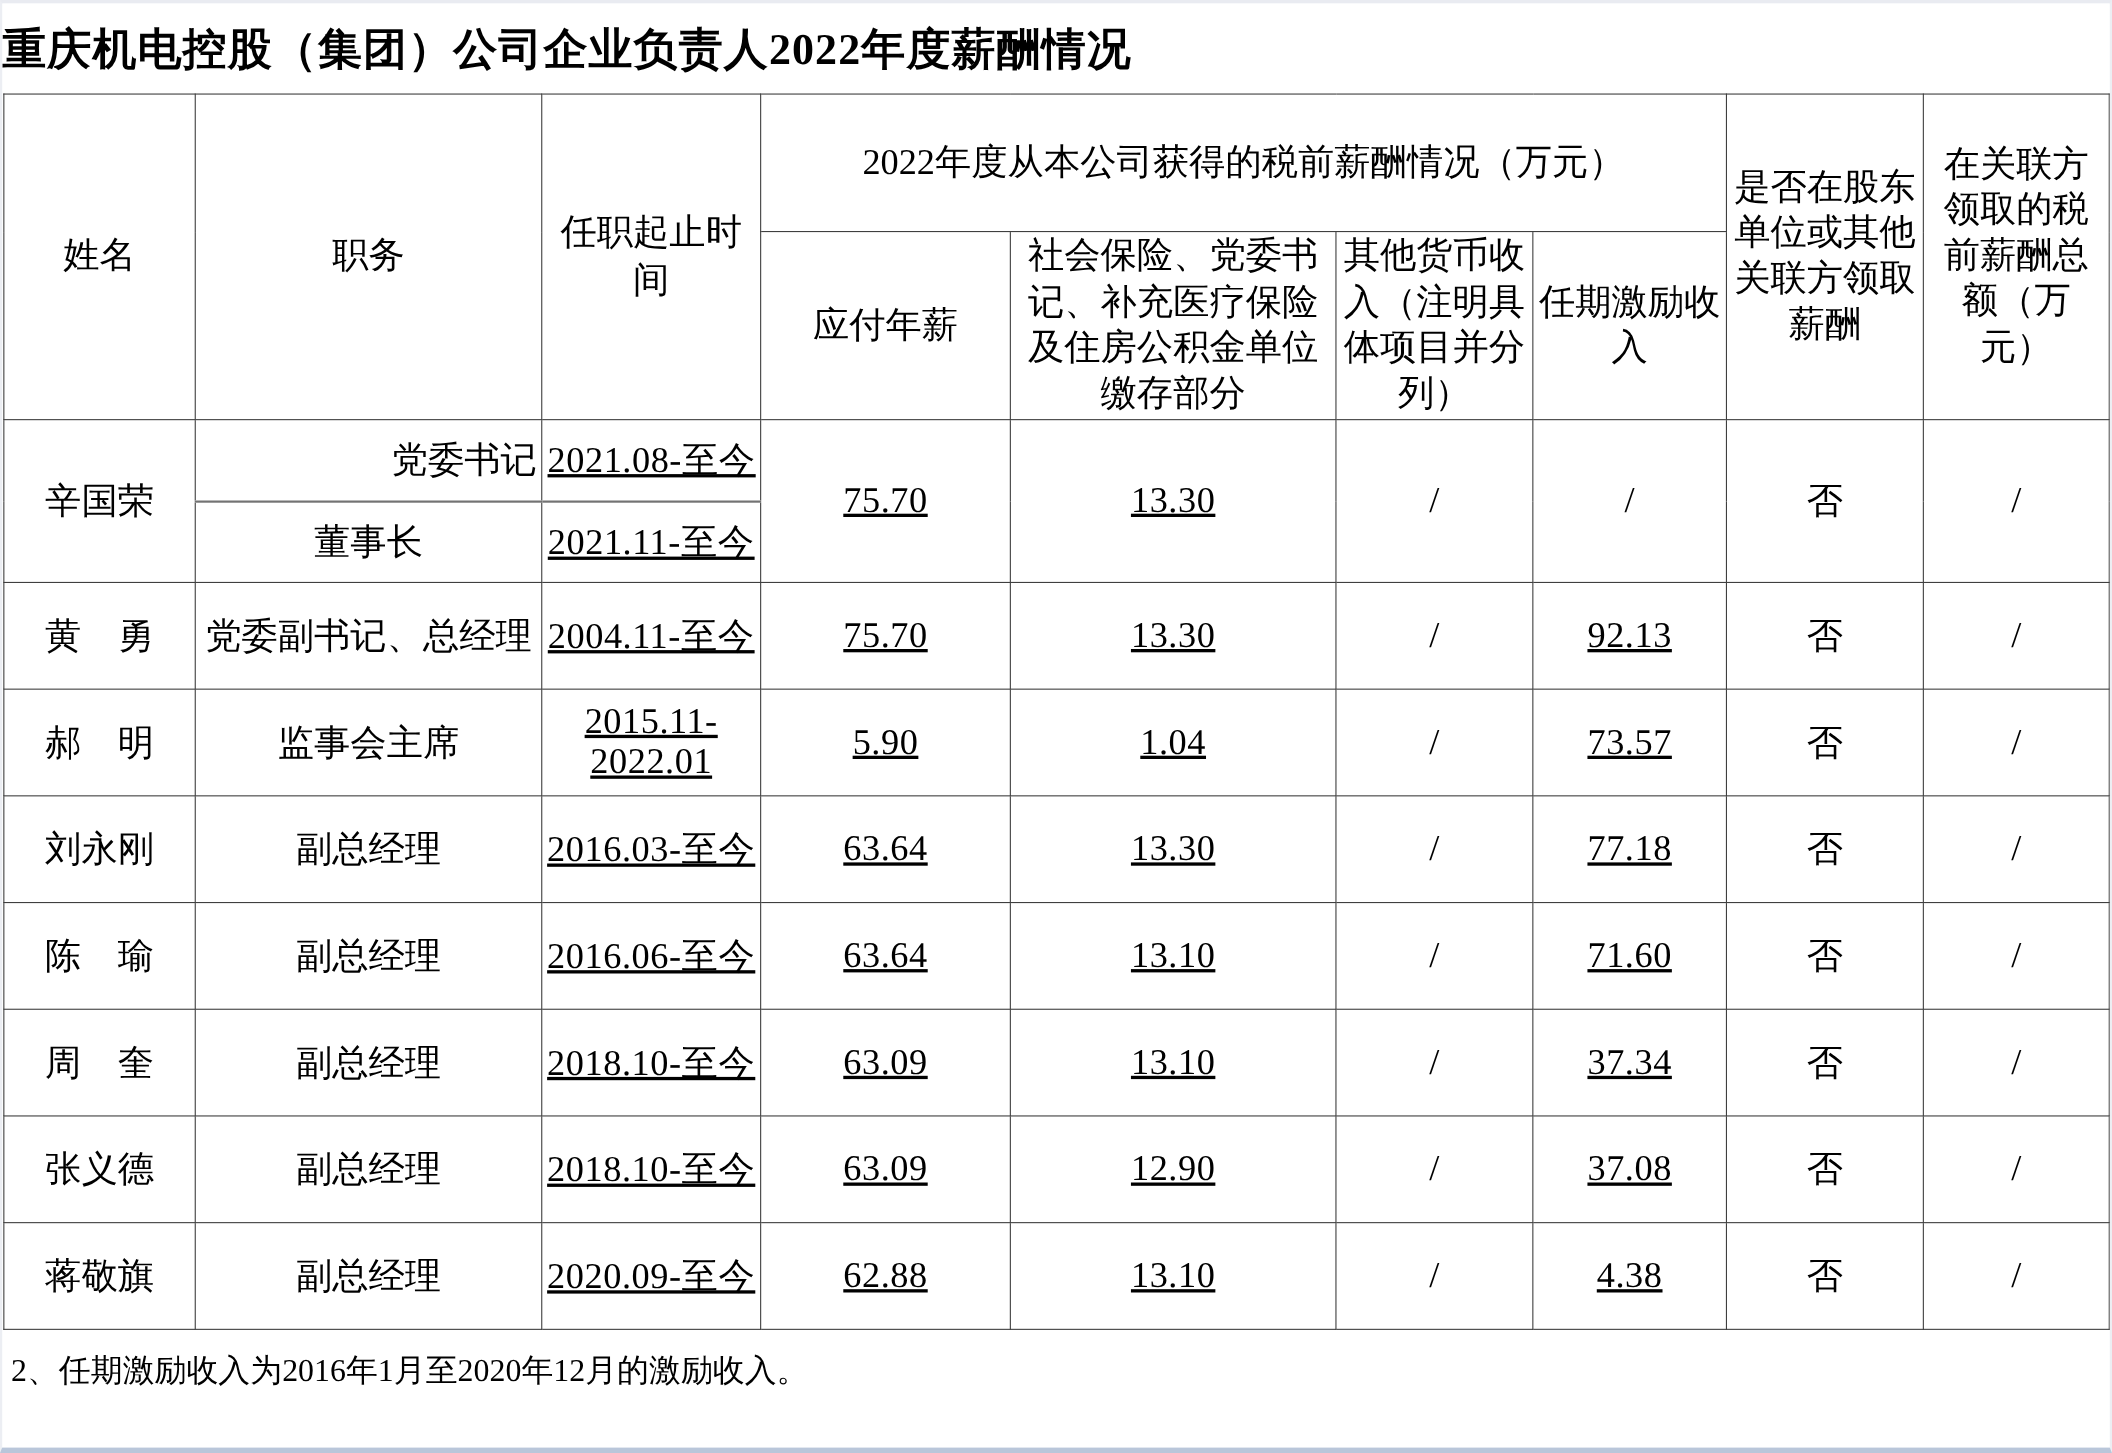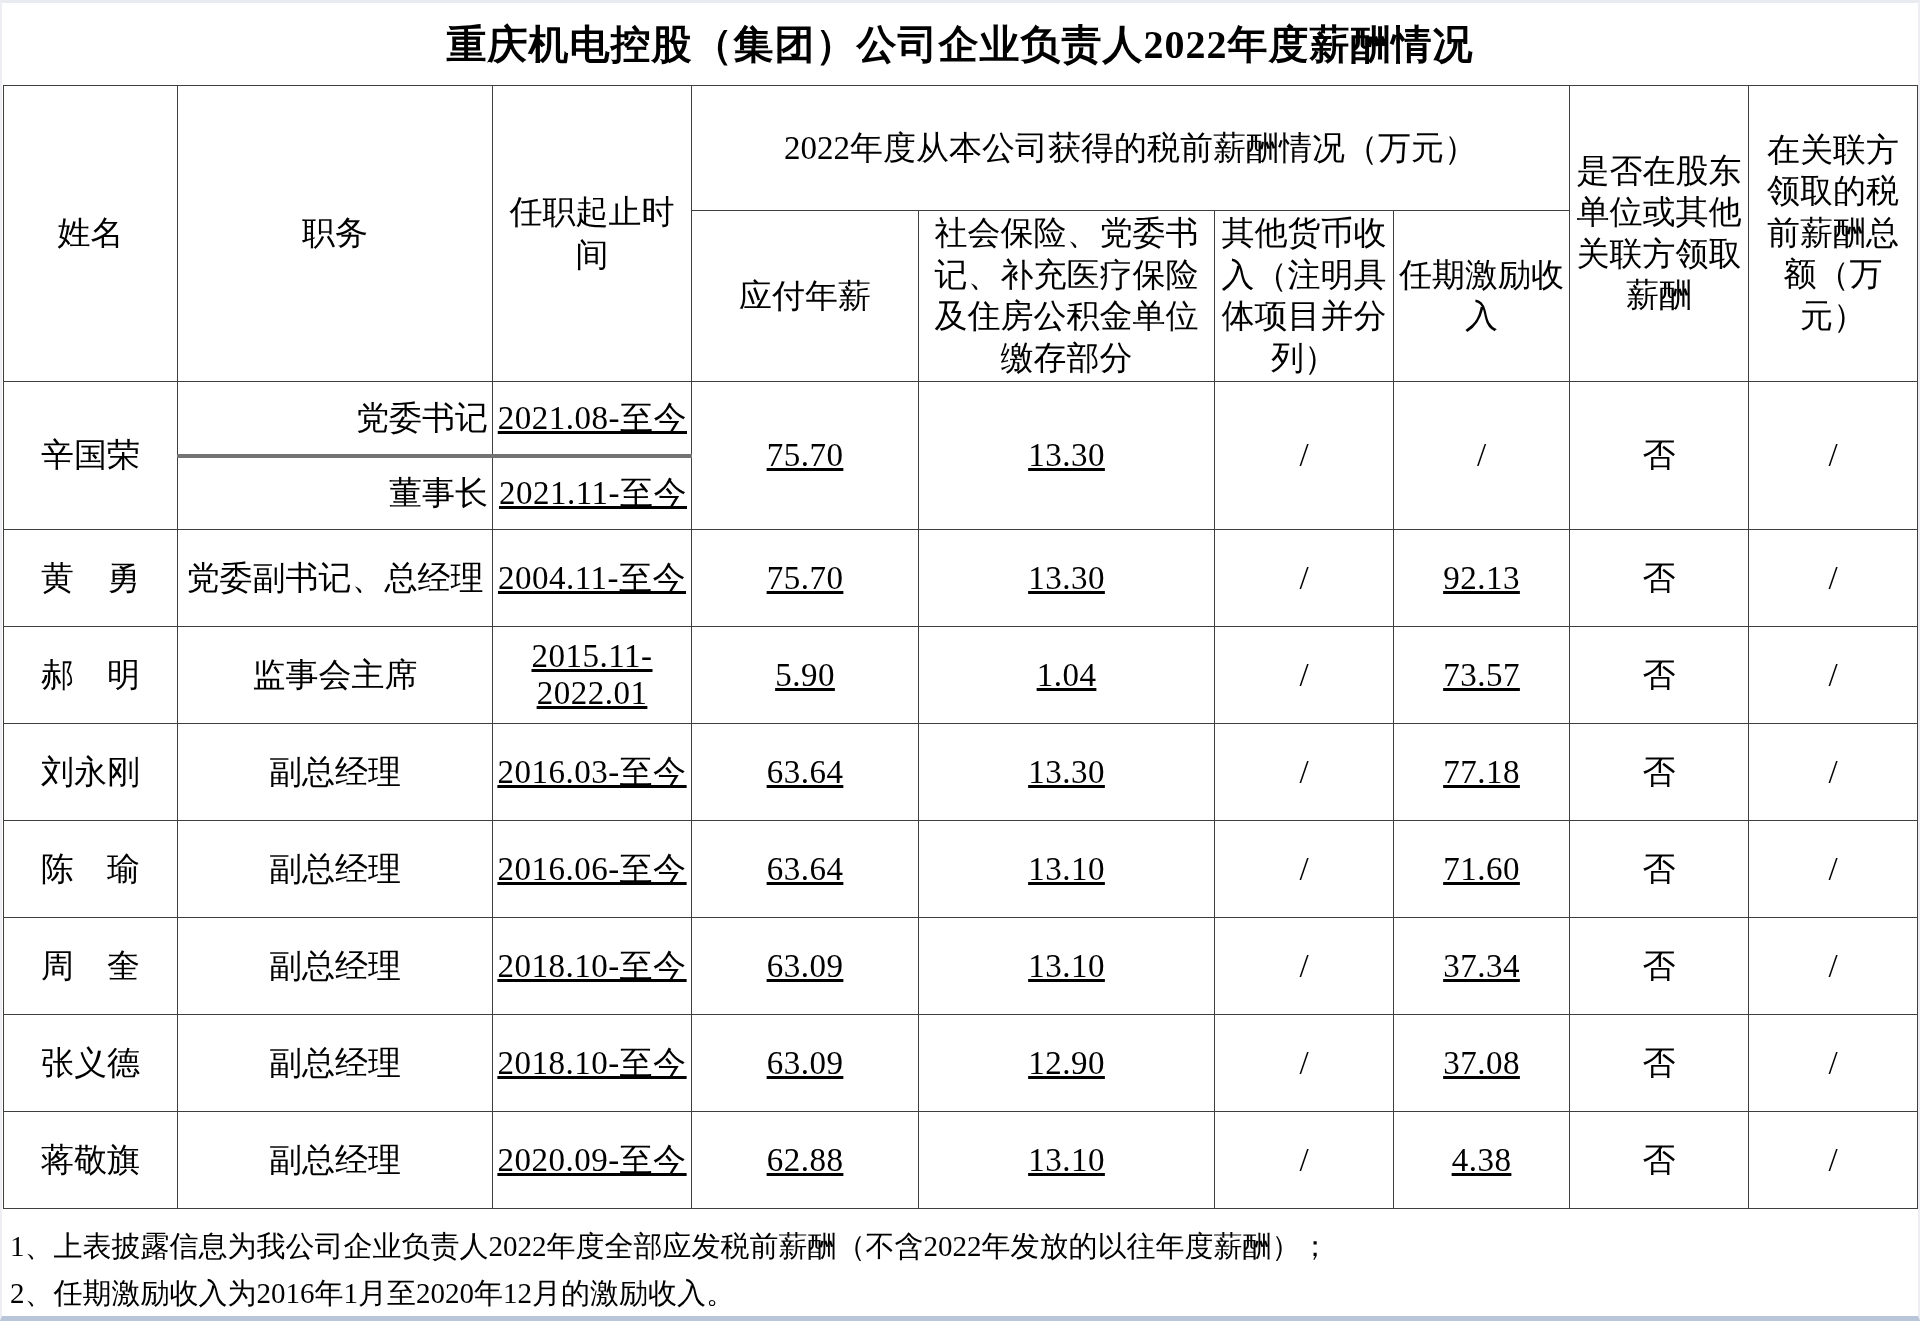--- a/index.html
+++ b/index.html
@@ -18,21 +18,21 @@
     border-right: 2px solid #eceef3;
     border-bottom: 5px solid #b9c6da;
     overflow: hidden;
     font-family: "Liberation Serif", "DejaVu Serif", serif;
     color: #000000;
   }
   .title-band {
     height: 82px;
     display: flex;
     align-items: center;
-    justify-content: center;
+    justify-content: flex-start;
   }
   .title {
     font-size: 40px;
     font-weight: bold;
     letter-spacing: 1px;
   }
   table.salary-table {
     border-collapse: collapse;
     table-layout: fixed;
     width: 1914px;
@@ -61,21 +61,21 @@
     font-size: 31px;
     line-height: 1.26;
     text-align: justify;
     text-justify: inter-character;
     text-align-last: center;
     padding: 2px 14px;
   }
   .num { letter-spacing: 0.5px; text-decoration: underline; }
   
   td.gray-bottom { border-bottom: 1px solid #909090; text-align: right; }
-  td.gray-top    { border-top: 4px solid #737373; text-align: right; }
+  td.gray-top    { border-top: 2px solid #737373; }
   .notes {
     padding: 14px 10px 0 8px;
     font-size: 29px;
     line-height: 1.6;
   }
   .notes div { white-space: nowrap; }
 </style>
 </head>
 <body>
 
@@ -210,17 +210,16 @@
       <td class="num">13.10</td>
       <td>/</td>
       <td class="num">4.38</td>
       <td>否</td>
       <td>/</td>
     </tr>
   </tbody>
     </table>
 
   <div class="notes">
-    <div>1、上表披露信息为我公司企业负责人2022年度全部应发税前薪酬（不含2022年发放的以往年度薪酬）；</div>
     <div>2、任期激励收入为2016年1月至2020年12月的激励收入。</div>
   </div>
 
 </div>
 
 </body></html>

